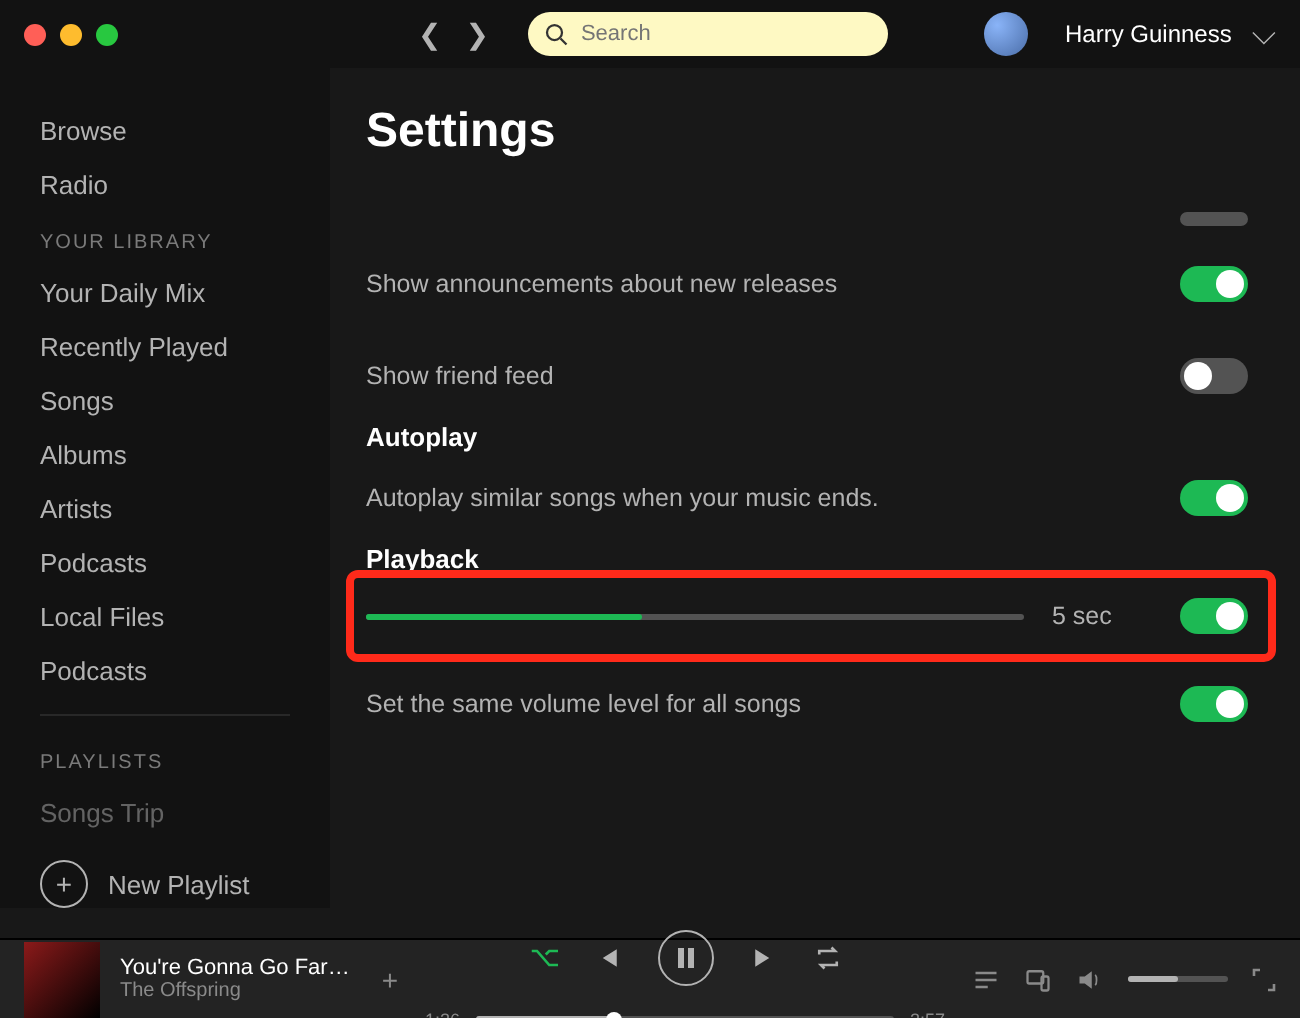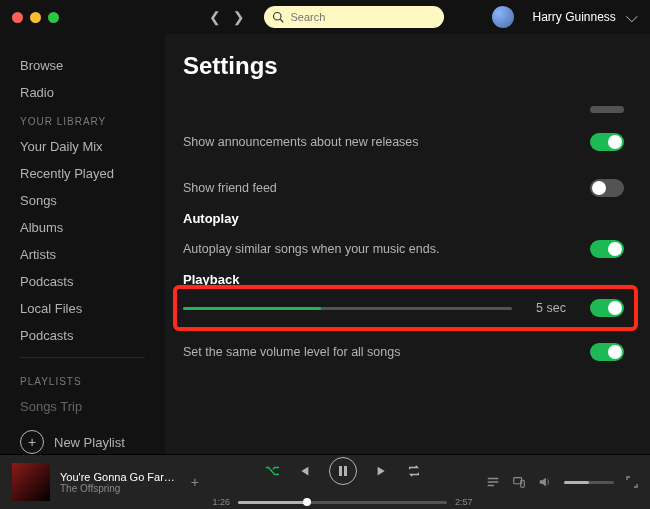--- a/index.html
+++ b/index.html
@@ -40,25 +40,25 @@
 .toggle.on{background:#1db954}
 .toggle.off{background:#535353}
 .knob{width:14px;height:14px;background:#fff;border-radius:50%;position:absolute;top:2px}
 .toggle.on .knob{right:2px}
 .toggle.off .knob{left:2px}
 .half-toggle{width:34px;height:7px;border-radius:4px;background:#535353;margin-bottom:6px}
 
 .crossfade-row{display:flex;align-items:center;gap:14px;font-size:12.5px;padding:12px 0;position:relative}
 .slider{flex:1;height:3px;background:#535353;position:relative;border-radius:2px}
 .slider .fill{position:absolute;left:0;top:0;bottom:0;width:42%;background:#1db954;border-radius:2px}
-.crossfade-val{width:50px;text-align:center}
+.crossfade-val{width:50px;text-align:left}
 .highlight-box{position:absolute;border:4px solid #ff2a1a;border-radius:6px;pointer-events:none}
 
 
-.player{position:absolute;bottom:0;left:0;right:0;height:55px;background:#232323;border-top:1px solid #000;display:flex;align-items:center;padding:0 12px;gap:10px}
+.player{position:absolute;bottom:0;left:0;right:0;height:40px;background:#232323;border-top:1px solid #000;display:flex;align-items:center;padding:0 12px;gap:10px}
 .art{width:38px;height:38px;background:linear-gradient(135deg,#8b1a1a,#000);flex-shrink:0}
 .track{display:flex;flex-direction:column}
 .track .t{color:#fff;font-size:11px}
 .track .a{color:#8a8a8a;font-size:10px}
 .add{color:#8a8a8a;font-size:14px;margin-left:6px;cursor:pointer}
 .controls{flex:1;display:flex;flex-direction:column;align-items:center;gap:12px}
 .ctrl-row{display:flex;align-items:center;gap:18px}
 .ctrl-row .ic{color:#b3b3b3;cursor:pointer;font-size:12px}
 .ctrl-row .ic.active{color:#1db954}
 .play-btn{width:28px;height:28px;border:1.5px solid #b3b3b3;border-radius:50%;display:flex;align-items:center;justify-content:center;cursor:pointer}

